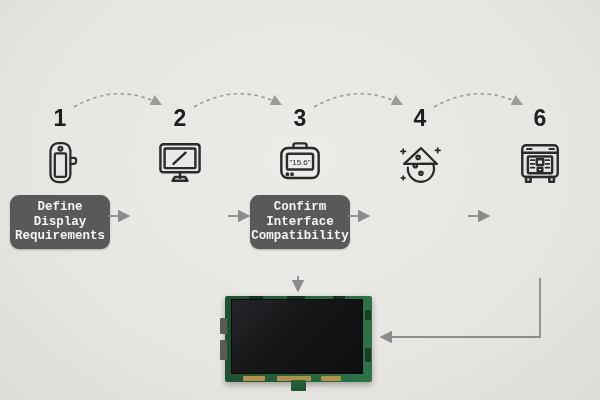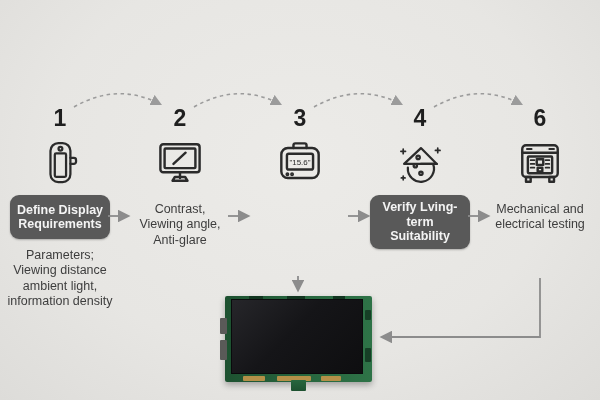--- a/index.html
+++ b/index.html
@@ -28,20 +28,21 @@
     min-height:44px;width:100px;
     background:#595959;
     border-radius:9px;
     color:#f4f4f4;
     display:flex;align-items:center;justify-content:center;
     text-align:center;
     font-size:12.5px;font-weight:600;line-height:1.16;
     white-space:pre-line;
     padding:5px 3px;
     box-shadow:0 1px 2px rgba(0,0,0,0.25);
+    font-family:Liberation Mono, monospace;
   }
   .step-desc{
     margin-top:9px;
     font-size:12.5px;color:#3d3d3d;
     text-align:center;line-height:1.22;
     white-space:pre-line;
   }
   .overlay{position:absolute;left:0;top:0;pointer-events:none;}
   
   .panel{
@@ -92,94 +93,85 @@
     <div class="icon-wrap">
       <svg width="52" height="56" viewBox="0 0 60 60" fill="none" stroke="#2b2b2b" stroke-width="2.6" stroke-linejoin="round" stroke-linecap="round">
         <rect x="19" y="7" width="23" height="45" rx="9"></rect>
         <circle cx="30.5" cy="13.5" r="2.2"></circle>
         <rect x="24" y="19" width="13" height="27" rx="1.5"></rect>
         <path d="M42 24 h4 a2.5 2.5 0 0 1 2.5 2.5 v2 a2.5 2.5 0 0 1 -2.5 2.5 h-4"></path>
       </svg>
     </div>
     <div class="step-box">Define Display
 Requirements</div>
-    <div class="step-desc">Parameters;
-Viewing distance
-ambient light,
-information density</div>
   </div>
 
   <div class="col" style="left:120px;">
     <div class="step-number">2</div>
     <div class="icon-wrap">
       <svg width="56" height="56" viewBox="0 0 60 60" fill="none" stroke="#2b2b2b" stroke-width="2.6" stroke-linejoin="round" stroke-linecap="round">
         <rect x="9" y="10" width="42" height="30" rx="3"></rect>
         <rect x="13.5" y="14.5" width="33" height="21" rx="1"></rect>
         <line x1="23" y1="31" x2="36" y2="19"></line>
         <line x1="30" y1="40" x2="30" y2="46"></line>
         <path d="M22 49 h16 l-2.5 -4 h-11 z"></path>
       </svg>
     </div>
-    <div class="step-desc">Contrast,
-Viewing angle,
-Anti-glare</div>
   </div>
 
   <div class="col" style="left:240px;">
     <div class="step-number">3</div>
     <div class="icon-wrap">
       <svg width="56" height="56" viewBox="0 0 60 60" fill="none" stroke="#2b2b2b" stroke-width="2.6" stroke-linejoin="round" stroke-linecap="round">
         <path d="M23 14 v-3 a2 2 0 0 1 2 -2 h10 a2 2 0 0 1 2 2 v3"></path>
         <rect x="10" y="14" width="40" height="32" rx="7"></rect>
         <rect x="16" y="20" width="28" height="17" rx="2"></rect>
         <circle cx="16.5" cy="42" r="0.8" fill="#2b2b2b"></circle>
         <circle cx="21.5" cy="42" r="0.8" fill="#2b2b2b"></circle>
         <text x="30" y="32.5" text-anchor="middle" font-size="8.5" font-family="Liberation Sans, sans-serif" stroke="none" fill="#2b2b2b">"15.6"</text>
       </svg>
     </div>
+    <div class="step-box">Confirm Interface
+Compatibility</div>
   </div>
 
   <div class="col" style="left:360px;">
     <div class="step-number">4</div>
     <div class="icon-wrap">
       <svg width="56" height="56" viewBox="0 0 60 60" fill="none" stroke="#2b2b2b" stroke-width="2.4" stroke-linejoin="round" stroke-linecap="round">
         <path d="M17 35 a14 14 0 1 0 27 -4"></path>
         <path d="M13 31 L31 14 L48 31 z"></path>
         <path d="M31 31 L48 31"></path>
         <circle cx="28" cy="24" r="1.8"></circle>
         <circle cx="25" cy="33" r="1.8"></circle>
         <circle cx="31" cy="41" r="1.8"></circle>
         <path d="M12 15 v5 M9.5 17.5 h5" stroke-width="1.8"></path>
         <path d="M49 14 v5 M46.5 16.5 h5" stroke-width="1.8"></path>
         <path d="M12 44 v4 M10 46 h4" stroke-width="1.8"></path>
       </svg>
     </div>
-    <div class="step-box">Verify Lving-term
-Suitability</div>
   </div>
 
   <div class="col" style="left:480px;">
     <div class="step-number">6</div>
     <div class="icon-wrap">
       <svg width="56" height="56" viewBox="0 0 60 60" fill="none" stroke="#2b2b2b" stroke-width="2.6" stroke-linejoin="round" stroke-linecap="round">
         <rect x="11" y="11" width="38" height="34" rx="4"></rect>
         <line x1="11" y1="19" x2="49" y2="19"></line>
         <line x1="16" y1="15" x2="21" y2="15" stroke-width="2"></line>
         <line x1="40" y1="15" x2="45" y2="15" stroke-width="2"></line>
         <rect x="17" y="23" width="26" height="18" rx="1"></rect>
         <rect x="26.5" y="26" width="7" height="6"></rect>
         <rect x="27.5" y="35" width="5" height="4"></rect>
         <path d="M20 27 h4 M20 31 h4 M20 35 h4" stroke-width="1.8"></path>
         <path d="M36 27 h4 M36 31 h4 M36 35 h4" stroke-width="1.8"></path>
         <rect x="15" y="45" width="5" height="5"></rect>
         <rect x="40" y="45" width="5" height="5"></rect>
       </svg>
     </div>
-    <div class="step-desc">Mechanical and
-electrical testing</div>
   </div>
 
   <div class="panel">
     <div class="chip-top1"></div>
     <div class="chip-top2"></div>
     <div class="chip-top3"></div>
     <div class="screen"></div>
     <div class="conn-left1"></div>
     <div class="conn-left2"></div>
     <div class="chip-right1"></div>

